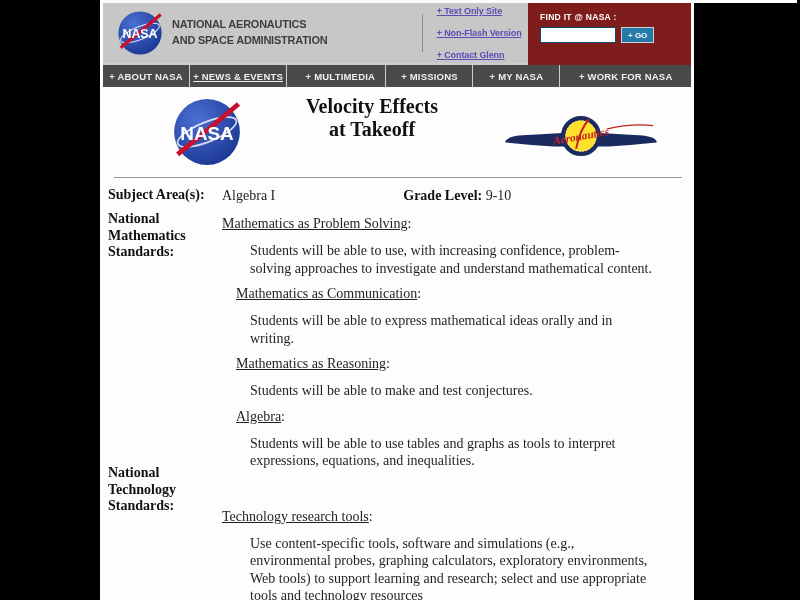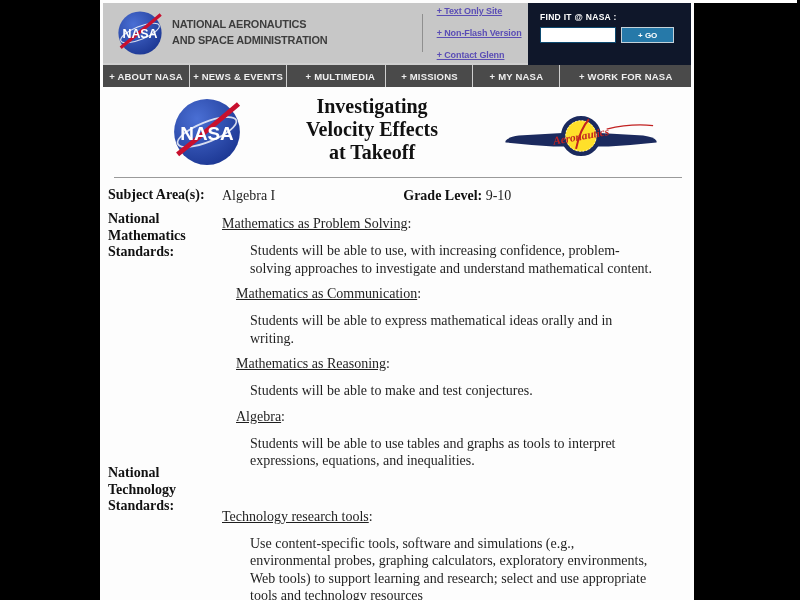--- a/index.html
+++ b/index.html
@@ -8,30 +8,30 @@
   .top-strip { position:absolute; left:100px; top:0; width:697px; height:3px; background:#fff; }
   .page { position:absolute; left:100px; top:0; width:594px; height:600px; background:#fdfdfd; }
 
   
   .banner { position:relative; margin:3px 3px 0 3px; height:60px; background:#c7c7c7; display:flex; align-items:center; }
   .mb-small { width:46px; height:46px; margin-left:14px; flex:0 0 auto; }
   .org-name { margin-left:9px; font-family:"Liberation Sans", sans-serif; font-weight:bold; font-size:11.5px; line-height:1.35; color:#3d3d3d; letter-spacing:-0.2px; transform:scaleX(0.95); transform-origin:left center; }
   .banner-divider { width:1px; height:38px; background:#8f8f8f; margin-left:86px; }
   .banner-links { margin-left:14px; display:flex; flex-direction:column; gap:12px; }
   .banner-links a { font-family:"Liberation Sans", sans-serif; font-size:9px; font-weight:bold; color:#5a4db5; text-decoration:underline; letter-spacing:-0.1px; }
-  .find-box { position:absolute; top:0; right:0; width:163px; height:62px; background:#0f172a; z-index:3; padding:9px 10px 0 12px; font-family:"Liberation Sans", sans-serif; }
+  .find-box { position:absolute; top:0; right:0; width:163px; height:62px; background:#7f1d1d; z-index:3; padding:9px 10px 0 12px; font-family:"Liberation Sans", sans-serif; }
   .find-label { color:#fff; font-size:8.5px; font-weight:bold; letter-spacing:0.3px; margin-bottom:5px; }
   .find-row { display:flex; align-items:center; gap:5px; }
   .find-input { width:76px; height:16px; border:1px solid #0d4a70; background:#fff; font-size:9px; }
-  .go-btn { height:16px; padding:0 16px; background:#2679a9; border:1px solid #c4d2da; color:#fff; font-size:8px; font-weight:bold; font-family:"Liberation Sans", sans-serif; line-height:13px; }
+  .go-btn { height:16px; padding:0 6px; background:#2679a9; border:1px solid #c4d2da; color:#fff; font-size:8px; font-weight:bold; font-family:"Liberation Sans", sans-serif; line-height:13px; }
 
   
   .nav { margin:0 3px; height:24px; background:#cfcfcf; display:flex; gap:1px; padding-top:2px; }
   .nav-item { background:#4a4a4a; color:#efefef; font-family:"Liberation Sans", sans-serif; font-weight:bold; font-size:9.5px; letter-spacing:0.2px; display:flex; align-items:center; justify-content:center; flex:1 1 0; transform-origin:center; }
-  .nav-item:nth-child(2){ flex:1.12 1 0; }
+  .nav-item:nth-child(2){ flex:1.12 1 0;text-decoration:underline; }
   .nav-item:nth-child(3){ flex:1.05 1 0;padding-left:8px; }
   .nav-item:nth-child(6){ flex:1.52 1 0; }
 
   
   .masthead { display:flex; align-items:flex-start; padding:7px 34px 0 72px; }
   .mb-large { width:70px; height:72px; flex:0 0 auto; margin-top:2px; }
   .page-title { flex:1 1 auto; text-align:center; font-weight:bold; font-size:20px; line-height:23px; color:#111; padding-top:1px; }
   .aero-logo { width:158px; height:52px; flex:0 0 auto; margin-top:17px; }
   .rule { border:none; border-top:1px solid #9a9a9a; margin:9px 12px 0 14px; }
 
@@ -106,21 +106,20 @@
             <stop offset="0%" stop-color="#4a6fd4"></stop>
               <stop offset="100%" stop-color="#1d3894"></stop>
           </radialGradient>
         </defs>
         <circle cx="50" cy="50" r="47" fill="url(#mb2)"></circle>
         <ellipse cx="50" cy="50" rx="45" ry="14" fill="none" stroke="#ffffff" stroke-width="2.5" opacity="0.8" transform="rotate(-22 50 50)"></ellipse>
         <path d="M8,82 Q48,50 95,10" stroke="#c8102e" stroke-width="7" fill="none"></path>
         <text x="50" y="61" text-anchor="middle" font-family="Liberation Sans, sans-serif" font-weight="bold" font-size="27" fill="#ffffff">NASA</text>
       </svg>
       <div class="page-title">
-        <div>Investigating</div>
         <div>Velocity Effects</div>
         <div>at Takeoff</div>
       </div>
       <svg class="aero-logo" viewBox="0 0 320 100">
         <path d="M158,40 L34,47 Q12,50 7,58 L7,61 L60,66 L104,69 Q138,70 160,65 Z" fill="#1b2a5e"></path>
         <path d="M162,40 L286,47 Q308,50 313,58 L313,61 L260,66 L216,69 Q182,70 160,65 Z" fill="#1b2a5e"></path>
         <circle cx="160" cy="48" r="36" fill="#ffe02a" stroke="#1b2a5e" stroke-width="9"></circle>
         <circle cx="160" cy="48" r="31" fill="#ffe02a" stroke="#ffffff" stroke-width="1.5" stroke-dasharray="3 4"></circle>
         <path d="M150,74 Q158,34 176,14" stroke="#c22222" stroke-width="4" fill="none"></path>
         <text x="160" y="56" text-anchor="middle" transform="rotate(-10 160 48)" font-family="Liberation Serif, serif" font-style="italic" font-weight="bold" font-size="23" fill="#c22222">Aeronautics</text>

